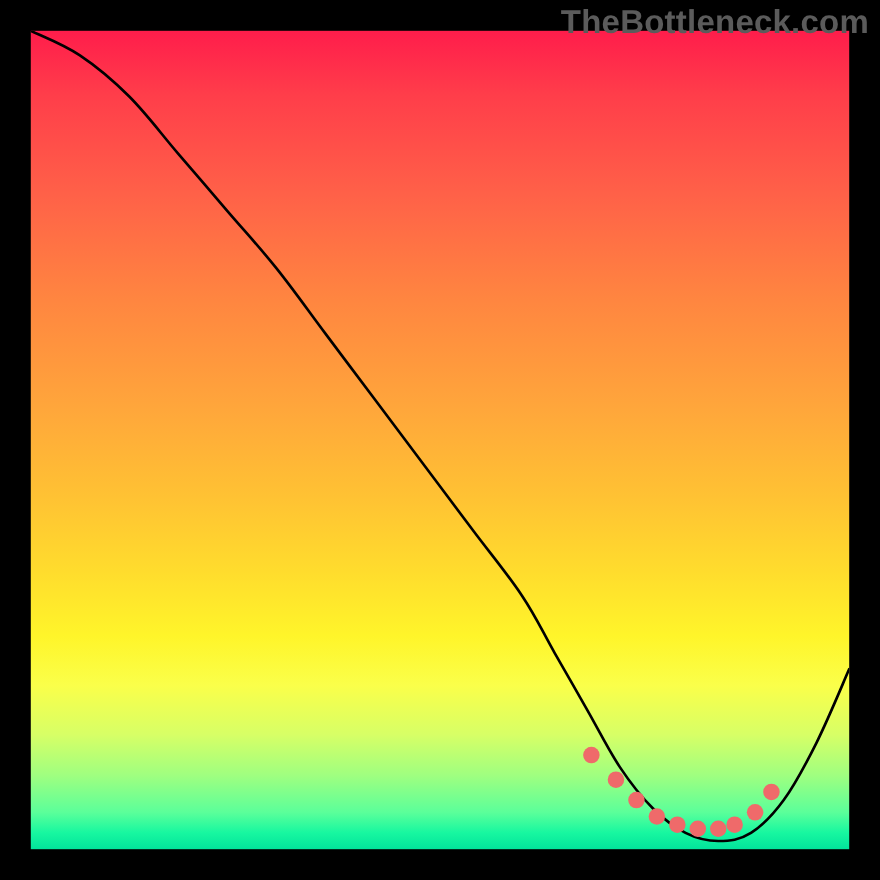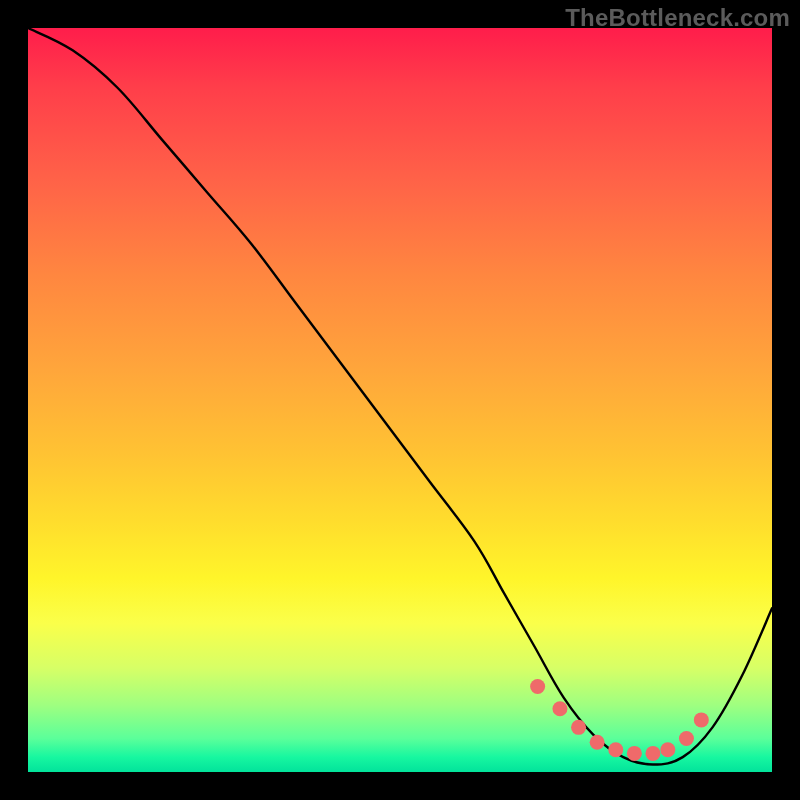--- a/index.html
+++ b/index.html
@@ -15,21 +15,21 @@
     position: relative;
     width: 800px;
     height: 800px;
     background: #000;
   }
   .watermark {
     position: absolute;
     top: 4px;
     right: 10px;
     color: #5b5b5b;
-    font-size: 24px;
+    font-size: 30px;
     font-weight: 600;
     letter-spacing: 0.2px;
     z-index: 20;
   }
   .plot-area {
     position: absolute;
     left: 28px;
     top: 28px;
     width: 744px;
     height: 744px;

